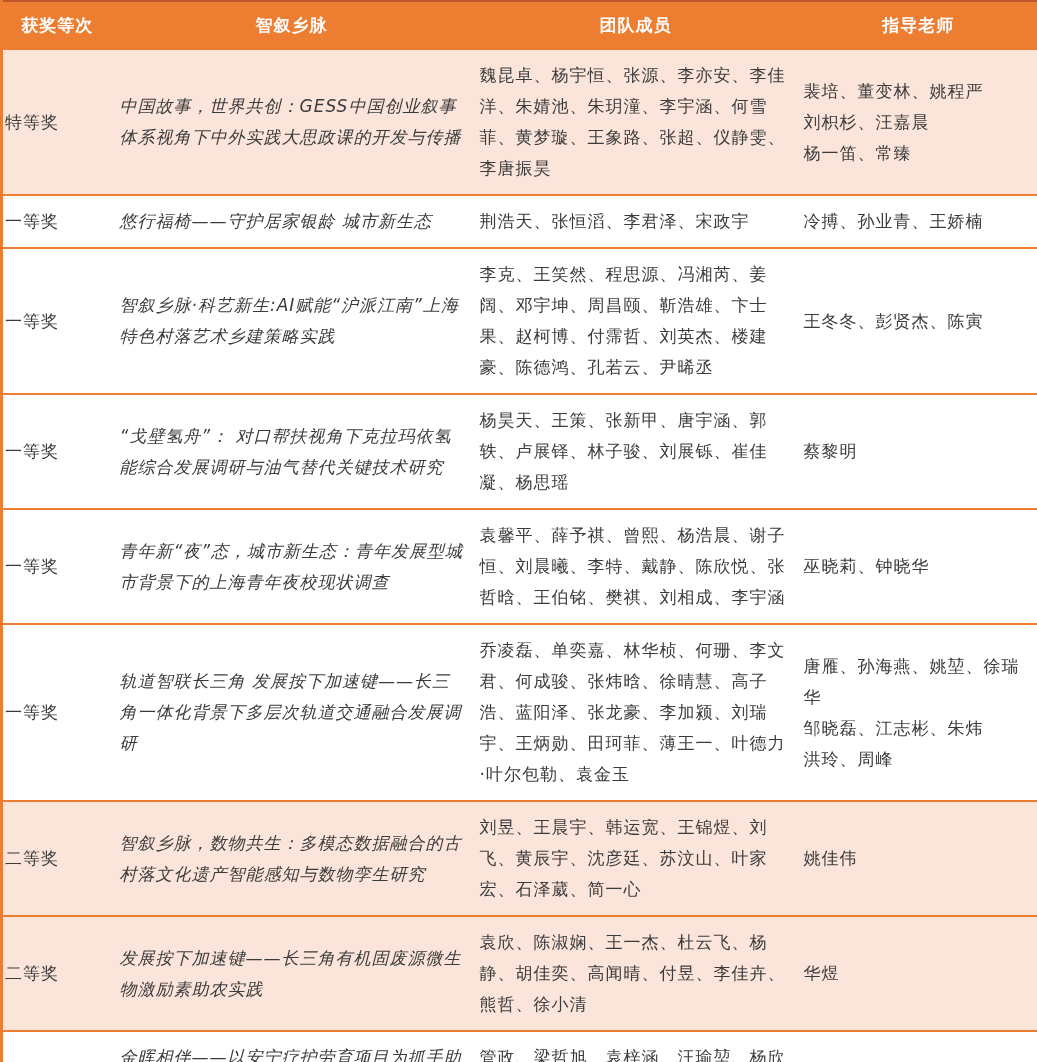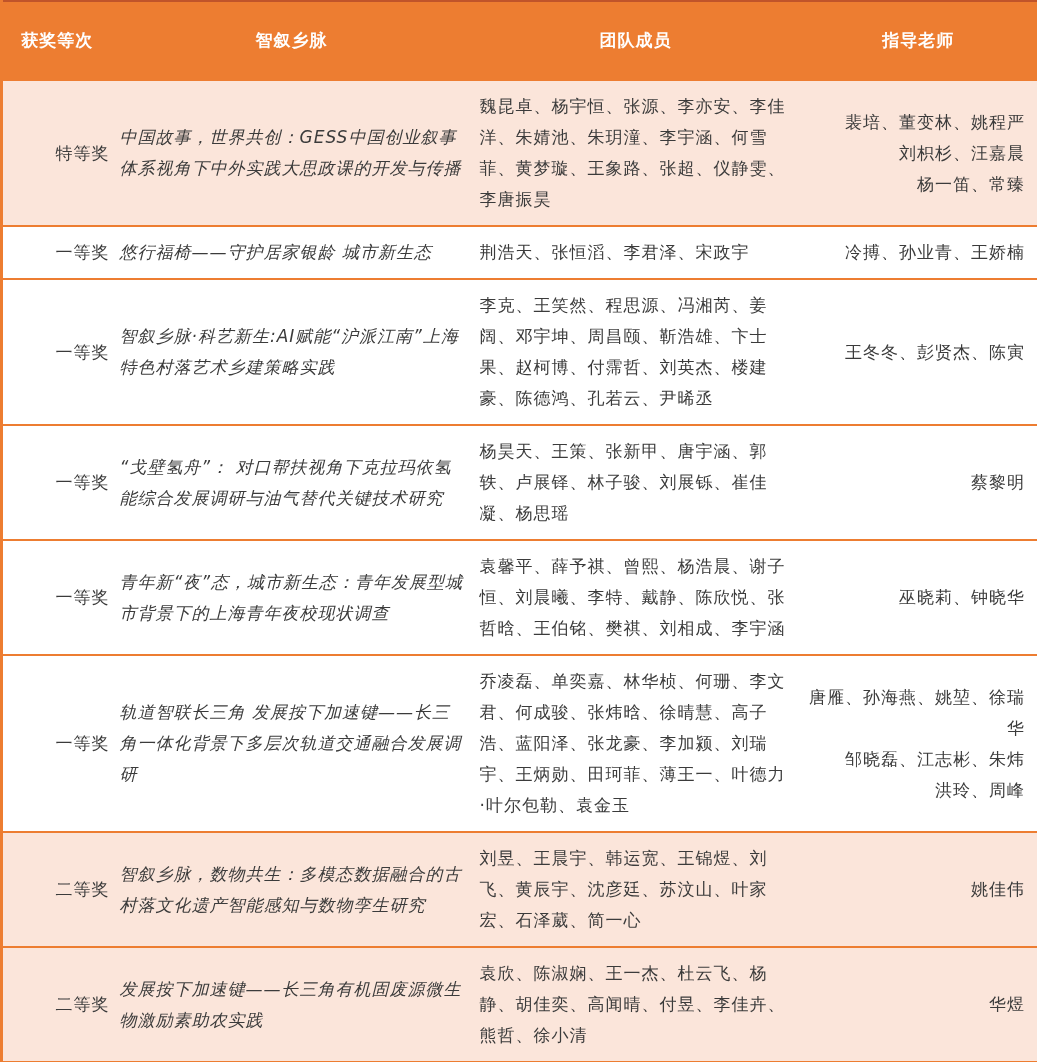--- a/index.html
+++ b/index.html
@@ -21,44 +21,44 @@
   }
   .page{width:1037px;}
   table.awards{
     width:1037px;
     border-collapse:collapse;
     table-layout:fixed;
     border:3px solid var(--border);
     border-top:2px solid var(--border-dark);
     background:var(--row-bg);
   }
-  thead tr{height:79px;}
+  thead tr{height:48px;}
   thead th{
     background:var(--header-bg);
     color:var(--header-text);
     font-size:17px;
     font-weight:bold;
     letter-spacing:1px;
     text-align:center;
     vertical-align:middle;
   }
   tbody td{
     border-top:2px solid var(--border);
     font-size:17px;
     letter-spacing:1px;
     line-height:31px;
     padding:10px 8px;
     vertical-align:middle;
   }
   tbody tr{background:var(--row-bg);}
   tbody tr.shaded{background:var(--shaded-row-bg);}
-  td.award{text-align:right;padding-left:2px;padding-right:2px;}
+  td.award{text-align:left;padding-left:2px;padding-right:2px;}
   td.project{text-align:left;font-style:italic;}
   td.team{text-align:left;margin-left:41px;}
-  td.advisors{text-align:right;white-space:pre-line;padding-left:4px;padding-right:12px;}
+  td.advisors{text-align:left;white-space:pre-line;padding-left:4px;padding-right:12px;}
 </style>
 </head>
 <body>
 
 <div class="page">
   <table class="awards">
     <colgroup>
       <col style="width:110px">
       <col style="width:360px">
       <col style="width:328px">

